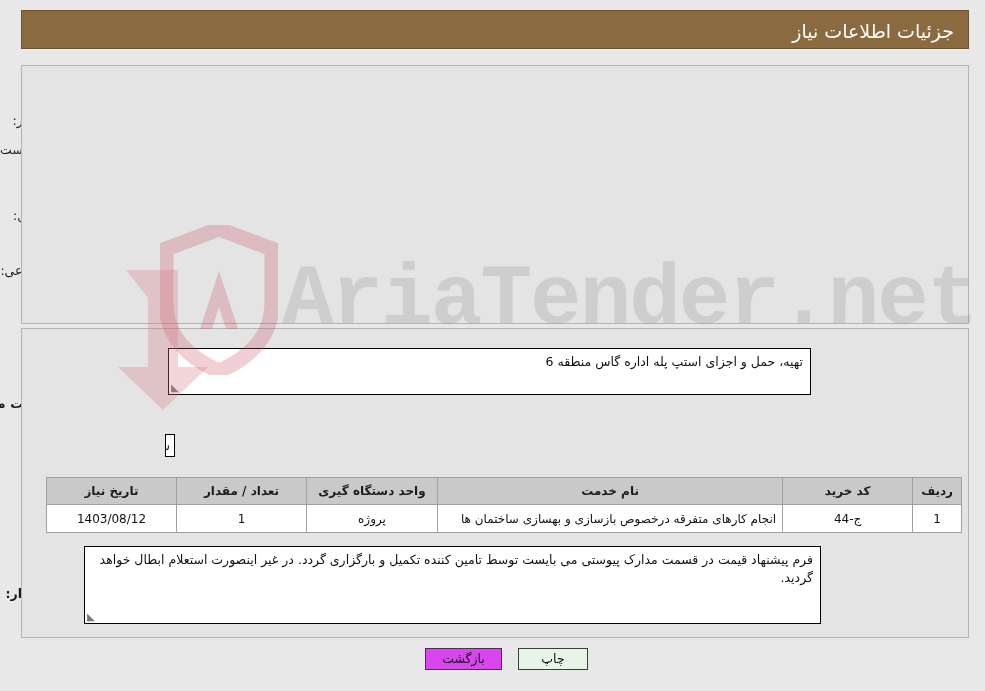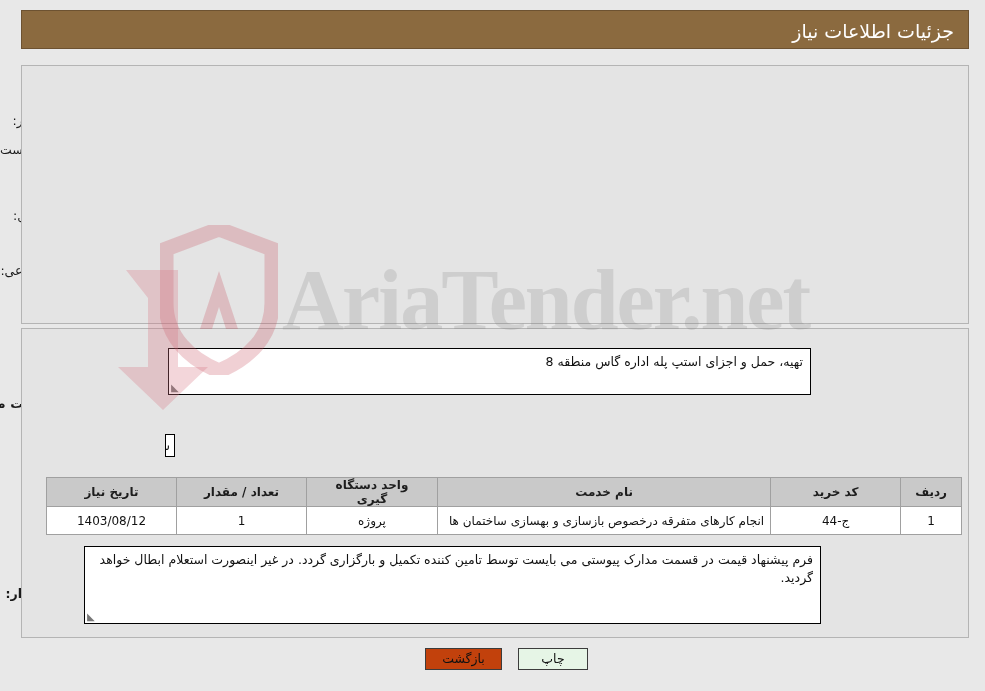--- a/index.html
+++ b/index.html
@@ -35,21 +35,21 @@
     justify-content: flex-start;
     direction: ltr;
   }
   .wm-shield {
     position: relative;
     width: 118px; height: 150px;
     flex: 0 0 auto;
     margin-right: 4px;
   }
   .wm-text {
-    font-family: Liberation Serif, serif;
+    font-family: Liberation Mono, monospace;
     font-size: 86px;
     font-weight: bold;
     color: rgba(120,120,120,0.20);
     letter-spacing: -2px;
     line-height: 1;
     white-space: nowrap;
   }
 
   
   .titlebar {
@@ -168,21 +168,21 @@
     font-size: 12px;
     z-index: 3;
     background: #fff;
   }
   .tbl th {
     background: #c9c9c9;
     border: 1px solid #a0a0a0;
     font-weight: bold;
     color: #1d1d1d;
     height: 27px;
-    padding: 0 14px;
+    padding: 0 8px;
     font-size: 12px;
   }
   .tbl td {
     background: #ffffff;
     border: 1px solid #a0a0a0;
     height: 28px;
     padding: 0 6px;
     color: #111;
     text-align: center;
     font-size: 12px;
@@ -195,21 +195,21 @@
     height: 22px;
     border: 1px solid #3c3c3c;
     font-size: 12.5px;
     line-height: 20px;
     text-align: center;
     cursor: pointer;
     z-index: 4;
     color: #111;
   }
   .btn-print  { background: #e6f5e6; }
-  .btn-back   { background: #c2410c; }
+  .btn-back   { background: #d946ef; }
 </style>
 </head>
 <body>
 
 <div class="page">
 
   <div class="titlebar">
     <div class="t">جزئیات اطلاعات نیاز</div>
   </div>
 
@@ -261,21 +261,21 @@
 
   <div class="radio" style="right:714px; top:297px;"></div>
   <div class="lbl" style="right:654px; top:296px;">متوسط</div>
 
   <div class="lbl" style="right:535px; top:296px;">پرداخت تمام یا بخشی از مبلغ خرید،از محل "اسناد خزانه اسلامی" خواهد بود.</div>
 
   <div class="panel" id="panel-mid"></div>
 
   <div class="lbl lbl-b" style="right:874px; top:358px;">شرح کلی نیاز:</div>
   <div class="ta" style="right:174px; top:348px; left:168px; height:47px; z-index:3;">
-    <span>تهیه، حمل و اجزای استپ پله اداره گاس منطقه 8</span>
+    <span>تهیه، حمل و اجزای استپ پله اداره گاس منطقه 6</span>
     <span class="grip">◢</span>
   </div>
 
   <div class="sec-h" style="right:874px; top:396px;">اطلاعات خدمات مورد نیاز</div>
 
   <div class="lbl lbl-b" style="right:874px; top:440px;">گروه خدمت:</div>
   <div class="fld rt" style="right:810px; top:434px; left:177px; width:auto; height:23px; line-height:22px; z-index:3;">ساختمان</div>
 
   <table class="tbl">
     <thead>

